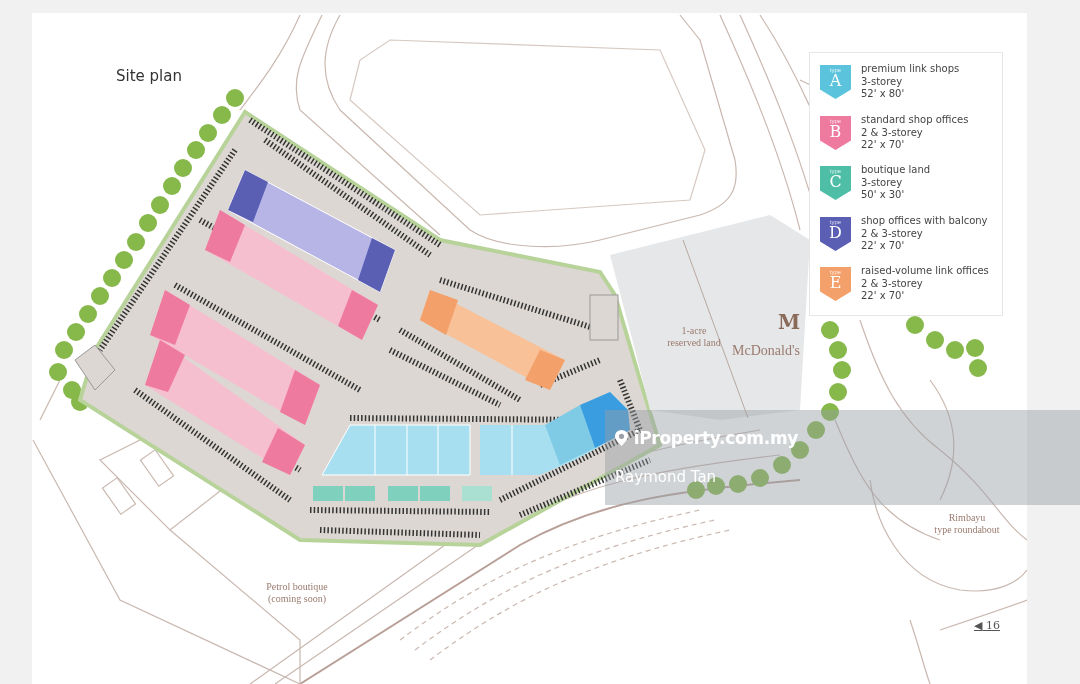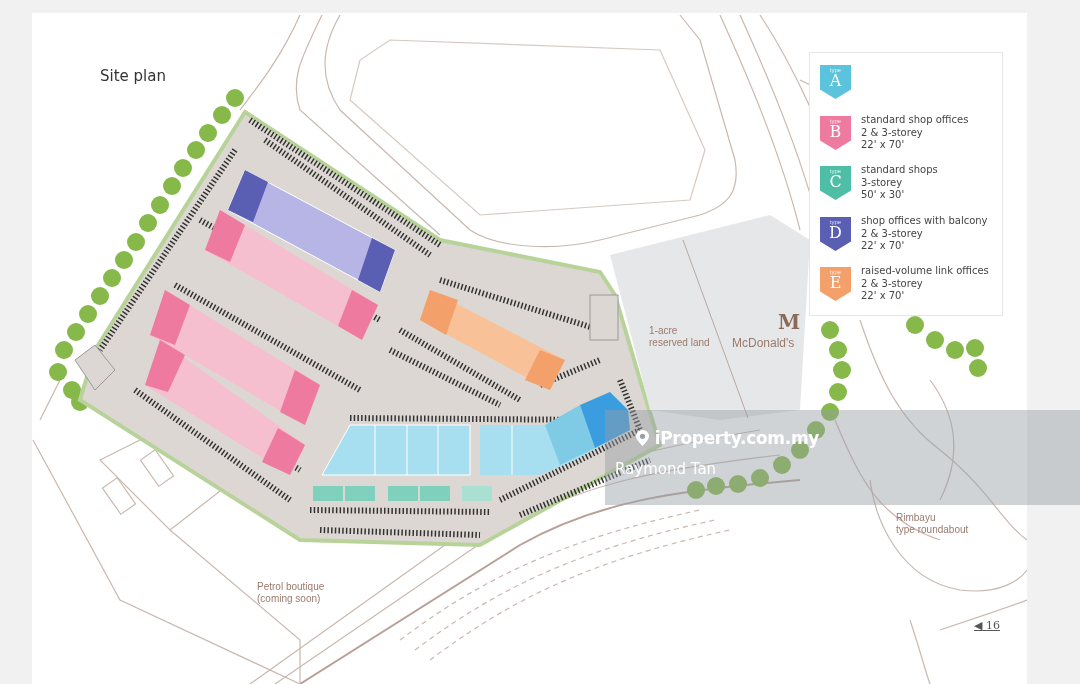--- a/index.html
+++ b/index.html
@@ -6,27 +6,27 @@
   body {
     width:1080px; height:684px; overflow:hidden; position:relative;
     background:#f1f1f1;
     font-family:"Liberation Sans", sans-serif;
   }
   .page {
     position:absolute; left:32px; top:13px; width:995px; height:671px;
     background:#ffffff; overflow:hidden;
   }
   .title {
-    position:absolute; left:68px; top:54px; font-size:15px; color:#333;
+    position:absolute; left:84px; top:54px; font-size:15px; color:#333;
     font-family:"DejaVu Sans", sans-serif;
   }
   svg.map { position:absolute; left:-32px; top:-13px; }
   .lbl {
-    position:absolute; color:#9a7a6e; font-size:10px; text-align:left;
-    font-family:Liberation Sans, sans-serif; line-height:12px;
+    position:absolute; color:#9a7a6e; font-size:10px; text-align:center;
+    font-family:Liberation Serif, serif; line-height:12px;
   }
   .legend {
     position:absolute; left:777px; top:39px; width:192px; height:262px;
     background:#fff; border:1px solid #e6e6e6;
   }
   .legend-item { position:absolute; left:10px; height:44px; width:180px; }
   .badge {
     position:absolute; left:0; top:2px; width:31px; height:34px;
     clip-path: polygon(0 0,100% 0,100% 72%,50% 100%,0 72%);
     color:#fff; text-align:center;
@@ -36,24 +36,24 @@
   .li-text {
     position:absolute; left:41px; top:0; font-size:10px; line-height:12.5px;
     color:#444; font-family:"DejaVu Sans", sans-serif; white-space:nowrap;
   }
   .watermark {
     position:absolute; left:605px; top:410px; width:475px; height:95px;
     background:rgba(150,158,165,.45);
   }
   .wm-brand {
     position:absolute; left:10px; top:18px; color:#fff; font-size:17px; font-weight:bold;
-    font-family:"DejaVu Sans", sans-serif; letter-spacing:-0.3px;margin-left:21px;
+    font-family:"DejaVu Sans", sans-serif; letter-spacing:-0.3px;
   }
   .wm-user {
-    position:absolute; left:10px; top:50px; color:#fff; font-size:15px;
+    position:absolute; left:10px; top:58px; color:#fff; font-size:15px;
     font-family:"DejaVu Sans", sans-serif;
   }
   .page-num {
     position:absolute; left:942px; top:606px; font-size:11px; color:#555;
     font-family:"DejaVu Serif", serif;
     text-decoration:underline;
   }
   .mcd-logo { position:absolute; left:746px; top:297px; font-size:20px; color:#8a6a58; font-family:"DejaVu Serif", serif; font-weight:bold; }
 </style>
 </head>
@@ -202,57 +202,62 @@
   </svg>
 
   <div class="title">Site plan</div>
 
   <div class="lbl" style="left:617px;top:312px;width:90px;">
     <div>1-acre</div>
     <div>reserved land</div>
   </div>
 
   <div class="mcd-logo">M</div>
-  <div class="lbl" style="left:700px;top:324px;width:60px;font-size:12px;">McDonald's</div>
+  <div class="lbl" style="left:700px;top:332px;width:60px;font-size:14px;">McDonald's</div>
 
   <div class="lbl" style="left:225px;top:568px;width:80px;">
     <div>Petrol boutique</div>
     <div>(coming soon)</div>
   </div>
 
-  <div class="lbl" style="left:864px;top:499px;width:96px;">
+  <div class="lbl" style="left:887px;top:499px;width:96px;">
     <div>Rimbayu</div>
     <div>type roundabout</div>
   </div>
 
   <div class="legend">
     <div class="legend-item" style="top:10px;">
       <div class="badge" style="background:#5bc4dc;">
         <span class="t">type</span>
         <span class="l">A</span>
       </div>
+      <div class="li-text">
+        <div>premium link shops</div>
+        <div>3-storey</div>
+        <div>52' x 80'</div>
+      </div>
     </div>
     <div class="legend-item" style="top:61px;">
       <div class="badge" style="background:#ee7aa0;">
         <span class="t">type</span>
         <span class="l">B</span>
       </div>
       <div class="li-text">
         <div>standard shop offices</div>
         <div>2 &amp; 3-storey</div>
         <div>22' x 70'</div>
       </div>
     </div>
     <div class="legend-item" style="top:111px;">
       <div class="badge" style="background:#4fbea6;">
         <span class="t">type</span>
         <span class="l">C</span>
       </div>
       <div class="li-text">
-        <div>standard shops</div>
+        <div>boutique land</div>
         <div>3-storey</div>
         <div>50' x 30'</div>
       </div>
     </div>
     <div class="legend-item" style="top:162px;">
       <div class="badge" style="background:#5a5fb4;">
         <span class="t">type</span>
         <span class="l">D</span>
       </div>
       <div class="li-text">

